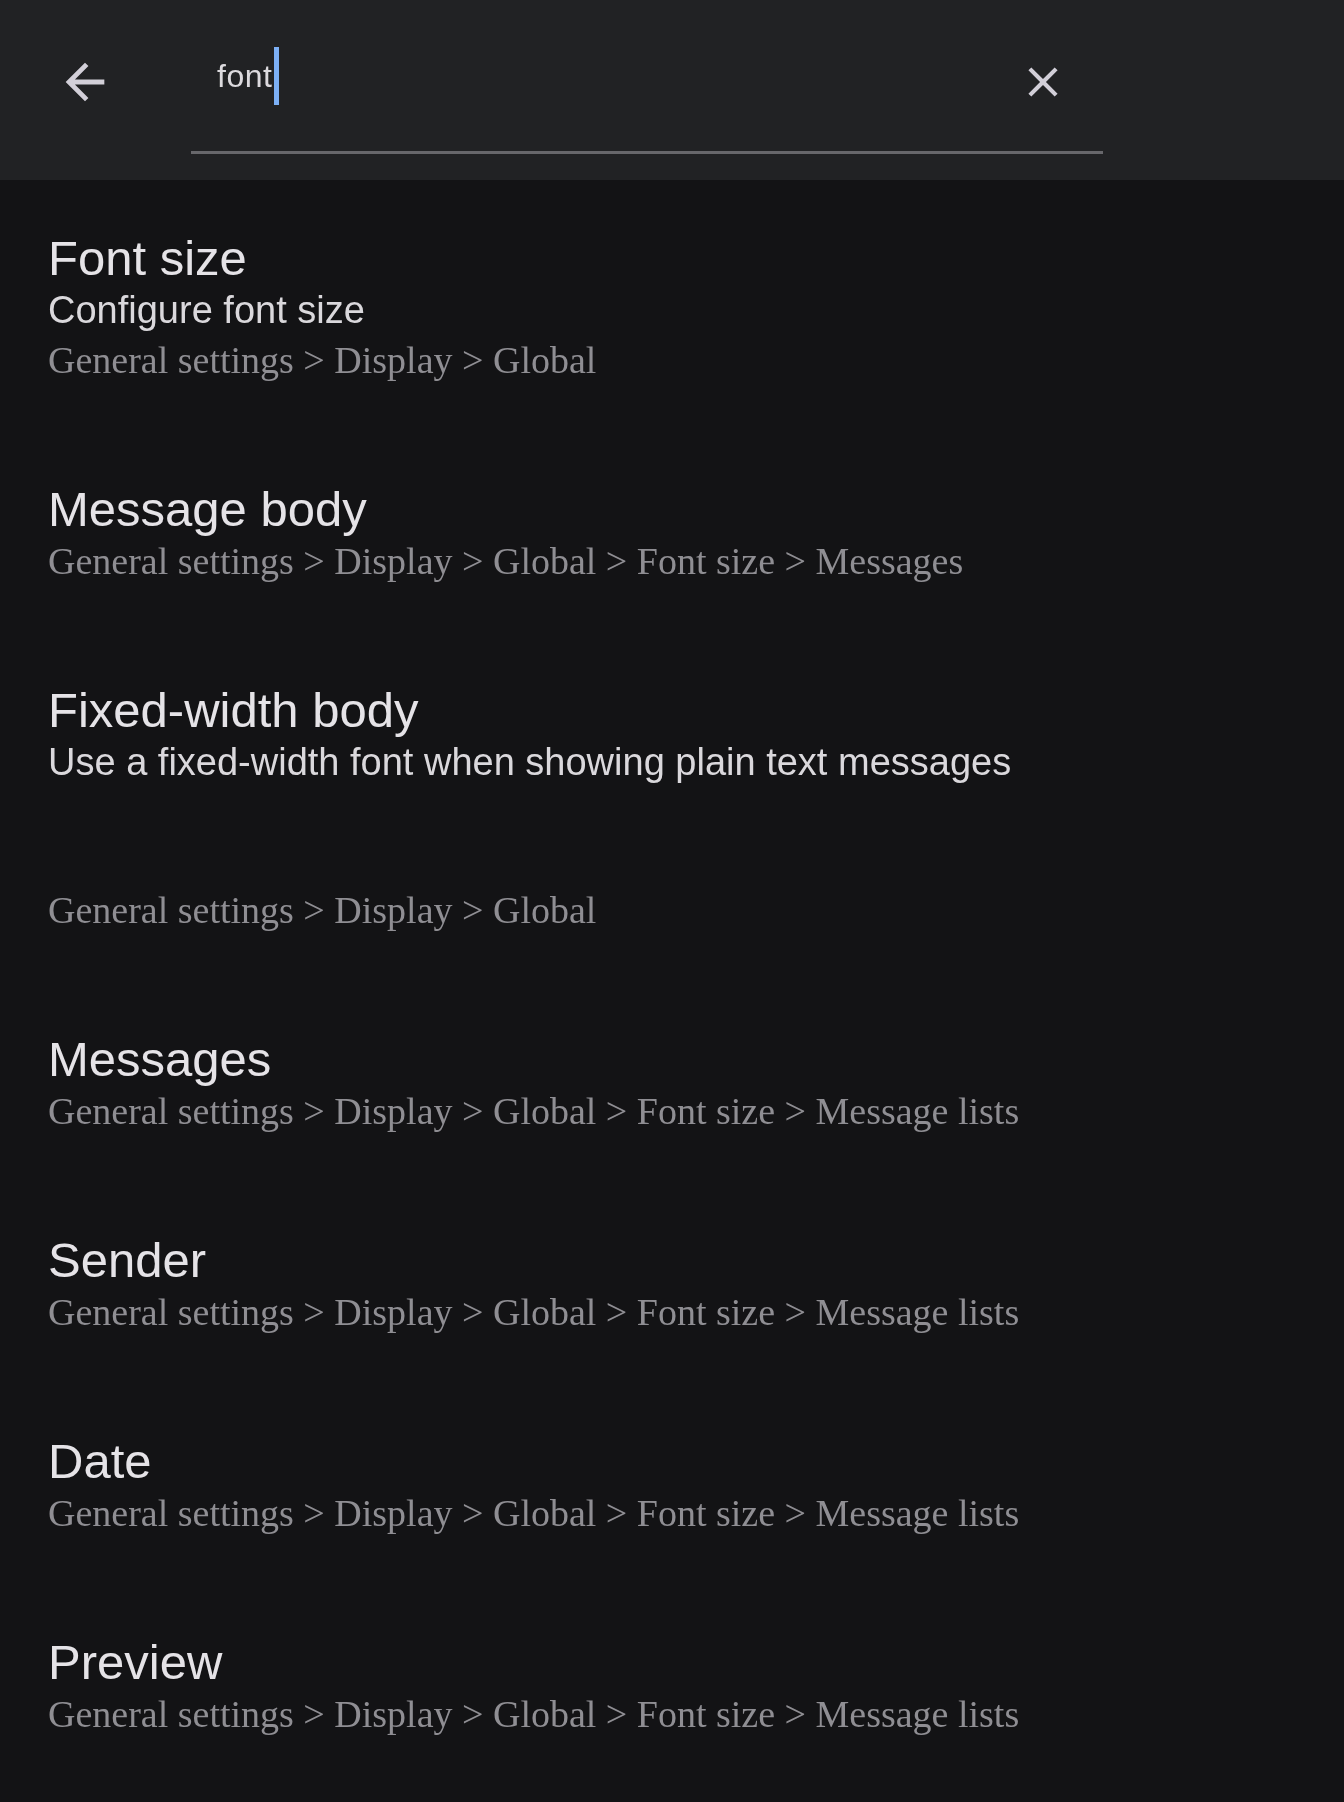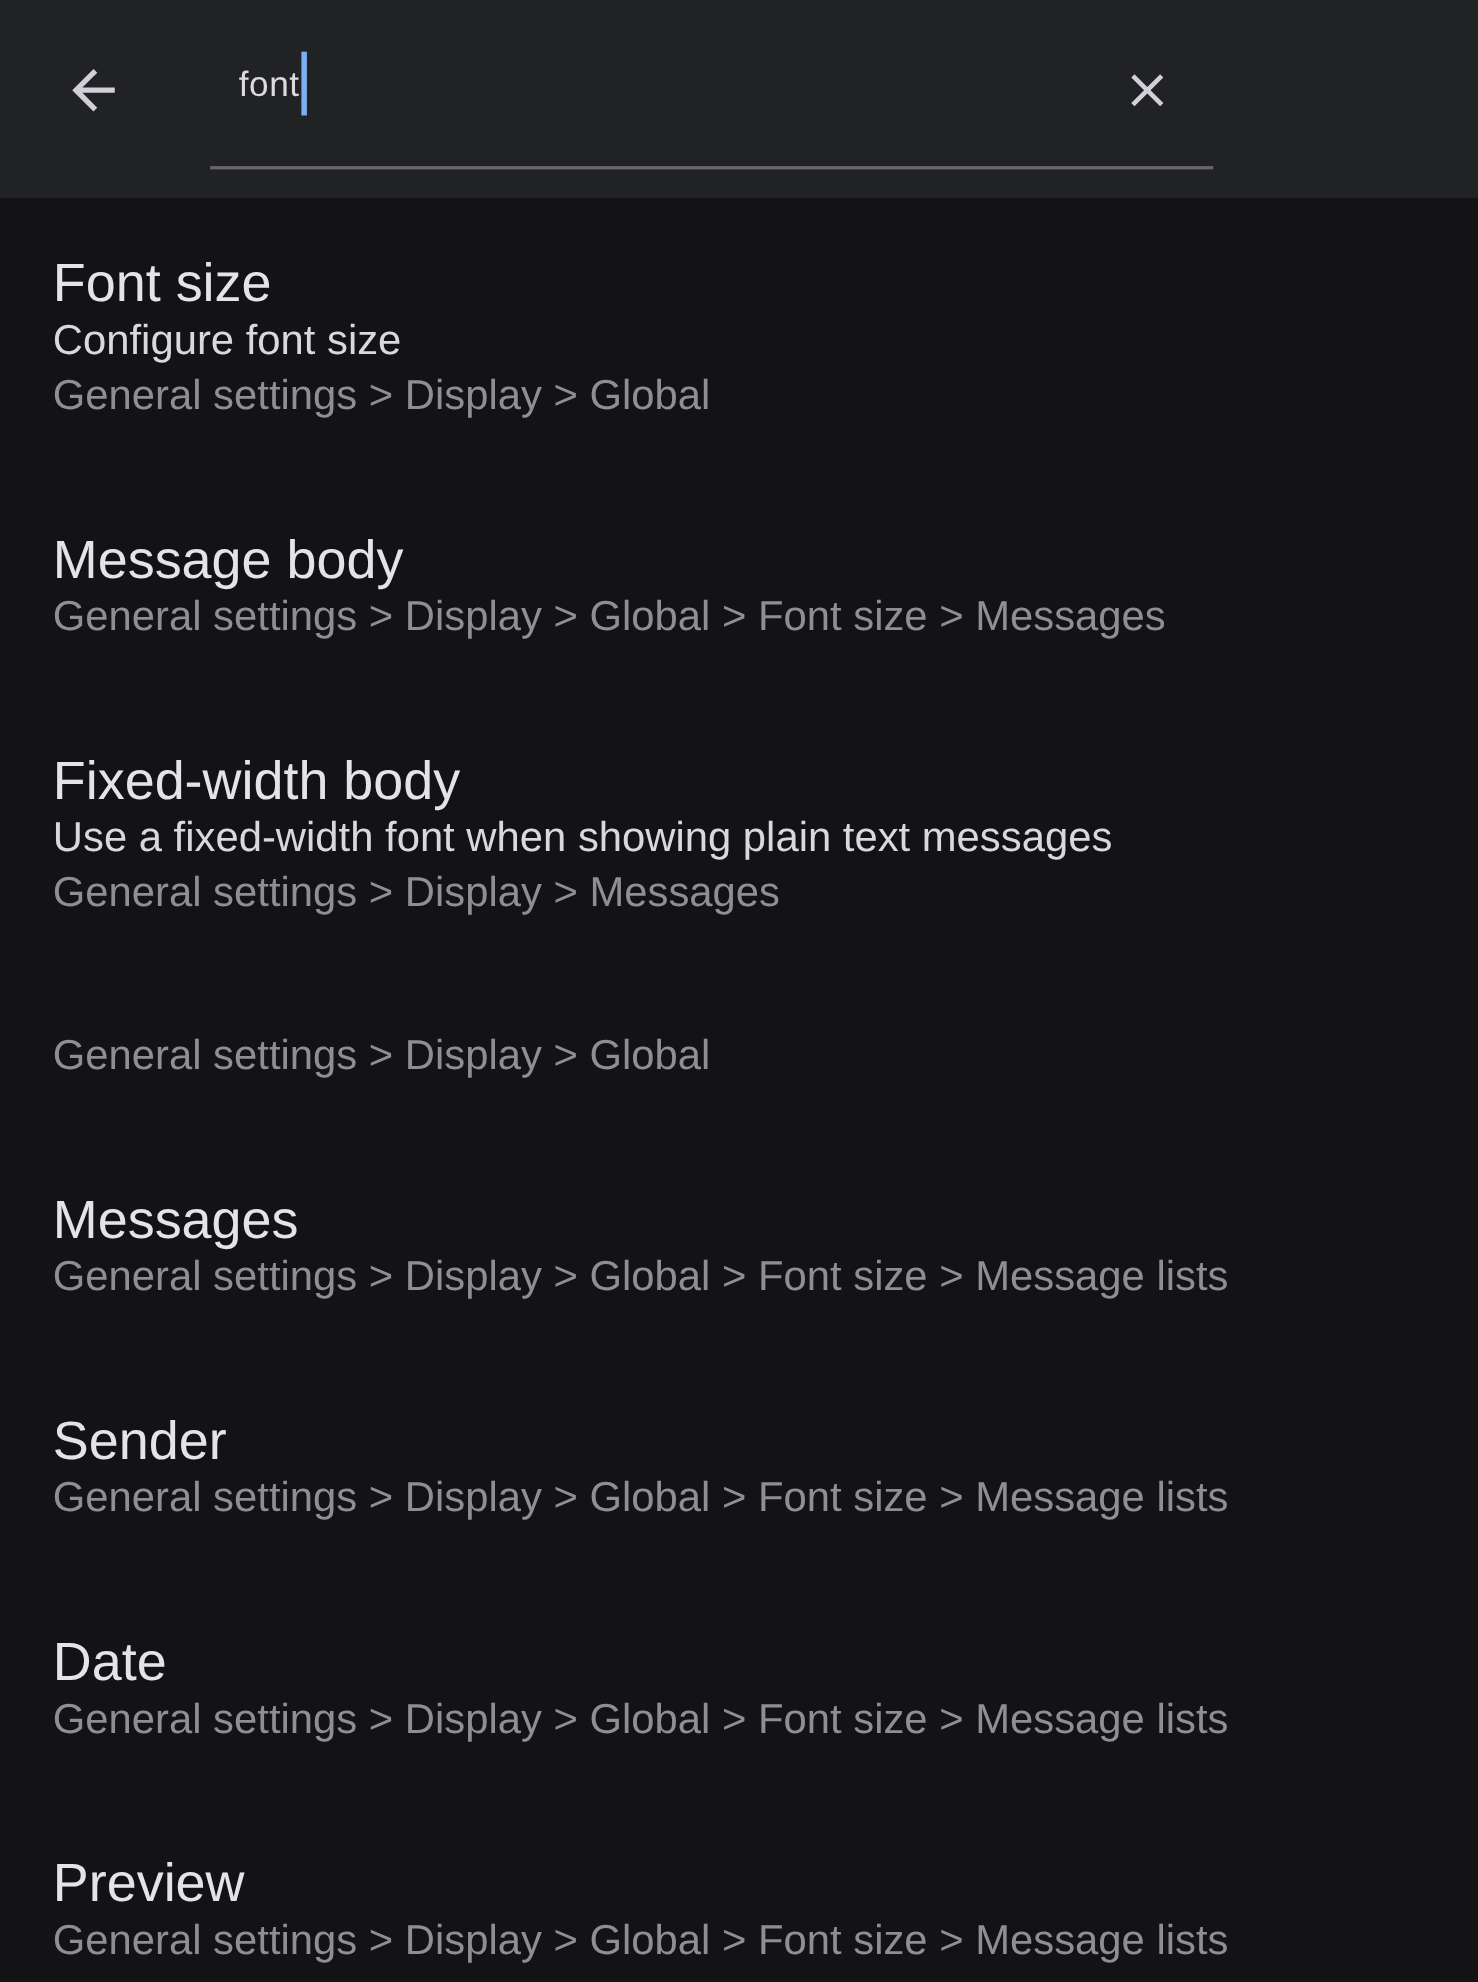--- a/index.html
+++ b/index.html
@@ -65,20 +65,21 @@
     font-size: 49px; line-height: 53px;
     color: var(--title, #e5e3e7);
   }
   .result .desc {
     font-size: 38px; line-height: 50px;
     color: var(--description, #dad8dc);
   }
   .result .crumb {
     font-size: 38px; line-height: 50px;
     color: var(--breadcrumb, #8f8e93);
+    font-family: Liberation Serif, serif;
   }
   .result .desc:empty { display: none; }
 </style>
 </head>
 <body>
 
 <header class="search-bar">
   <button class="icon-btn back-btn">
     <span style="display:flex;">
       <svg viewBox="0 0 24 24" fill="currentColor" aria-hidden="true">
@@ -113,21 +114,20 @@
 
     <div class="result">
       <div class="title">Message body</div>
 
       <div class="crumb">General settings &gt; Display &gt; Global &gt; Font size &gt; Messages</div>
     </div>
 
     <div class="result">
       <div class="title">Fixed-width body</div>
       <div class="desc">Use a fixed-width font when showing plain text messages</div>
-      <div class="crumb">General settings &gt; Display &gt; Messages</div>
     </div>
 
     <div class="result">
 
       <div class="crumb">General settings &gt; Display &gt; Global</div>
     </div>
 
     <div class="result">
       <div class="title">Messages</div>
 

